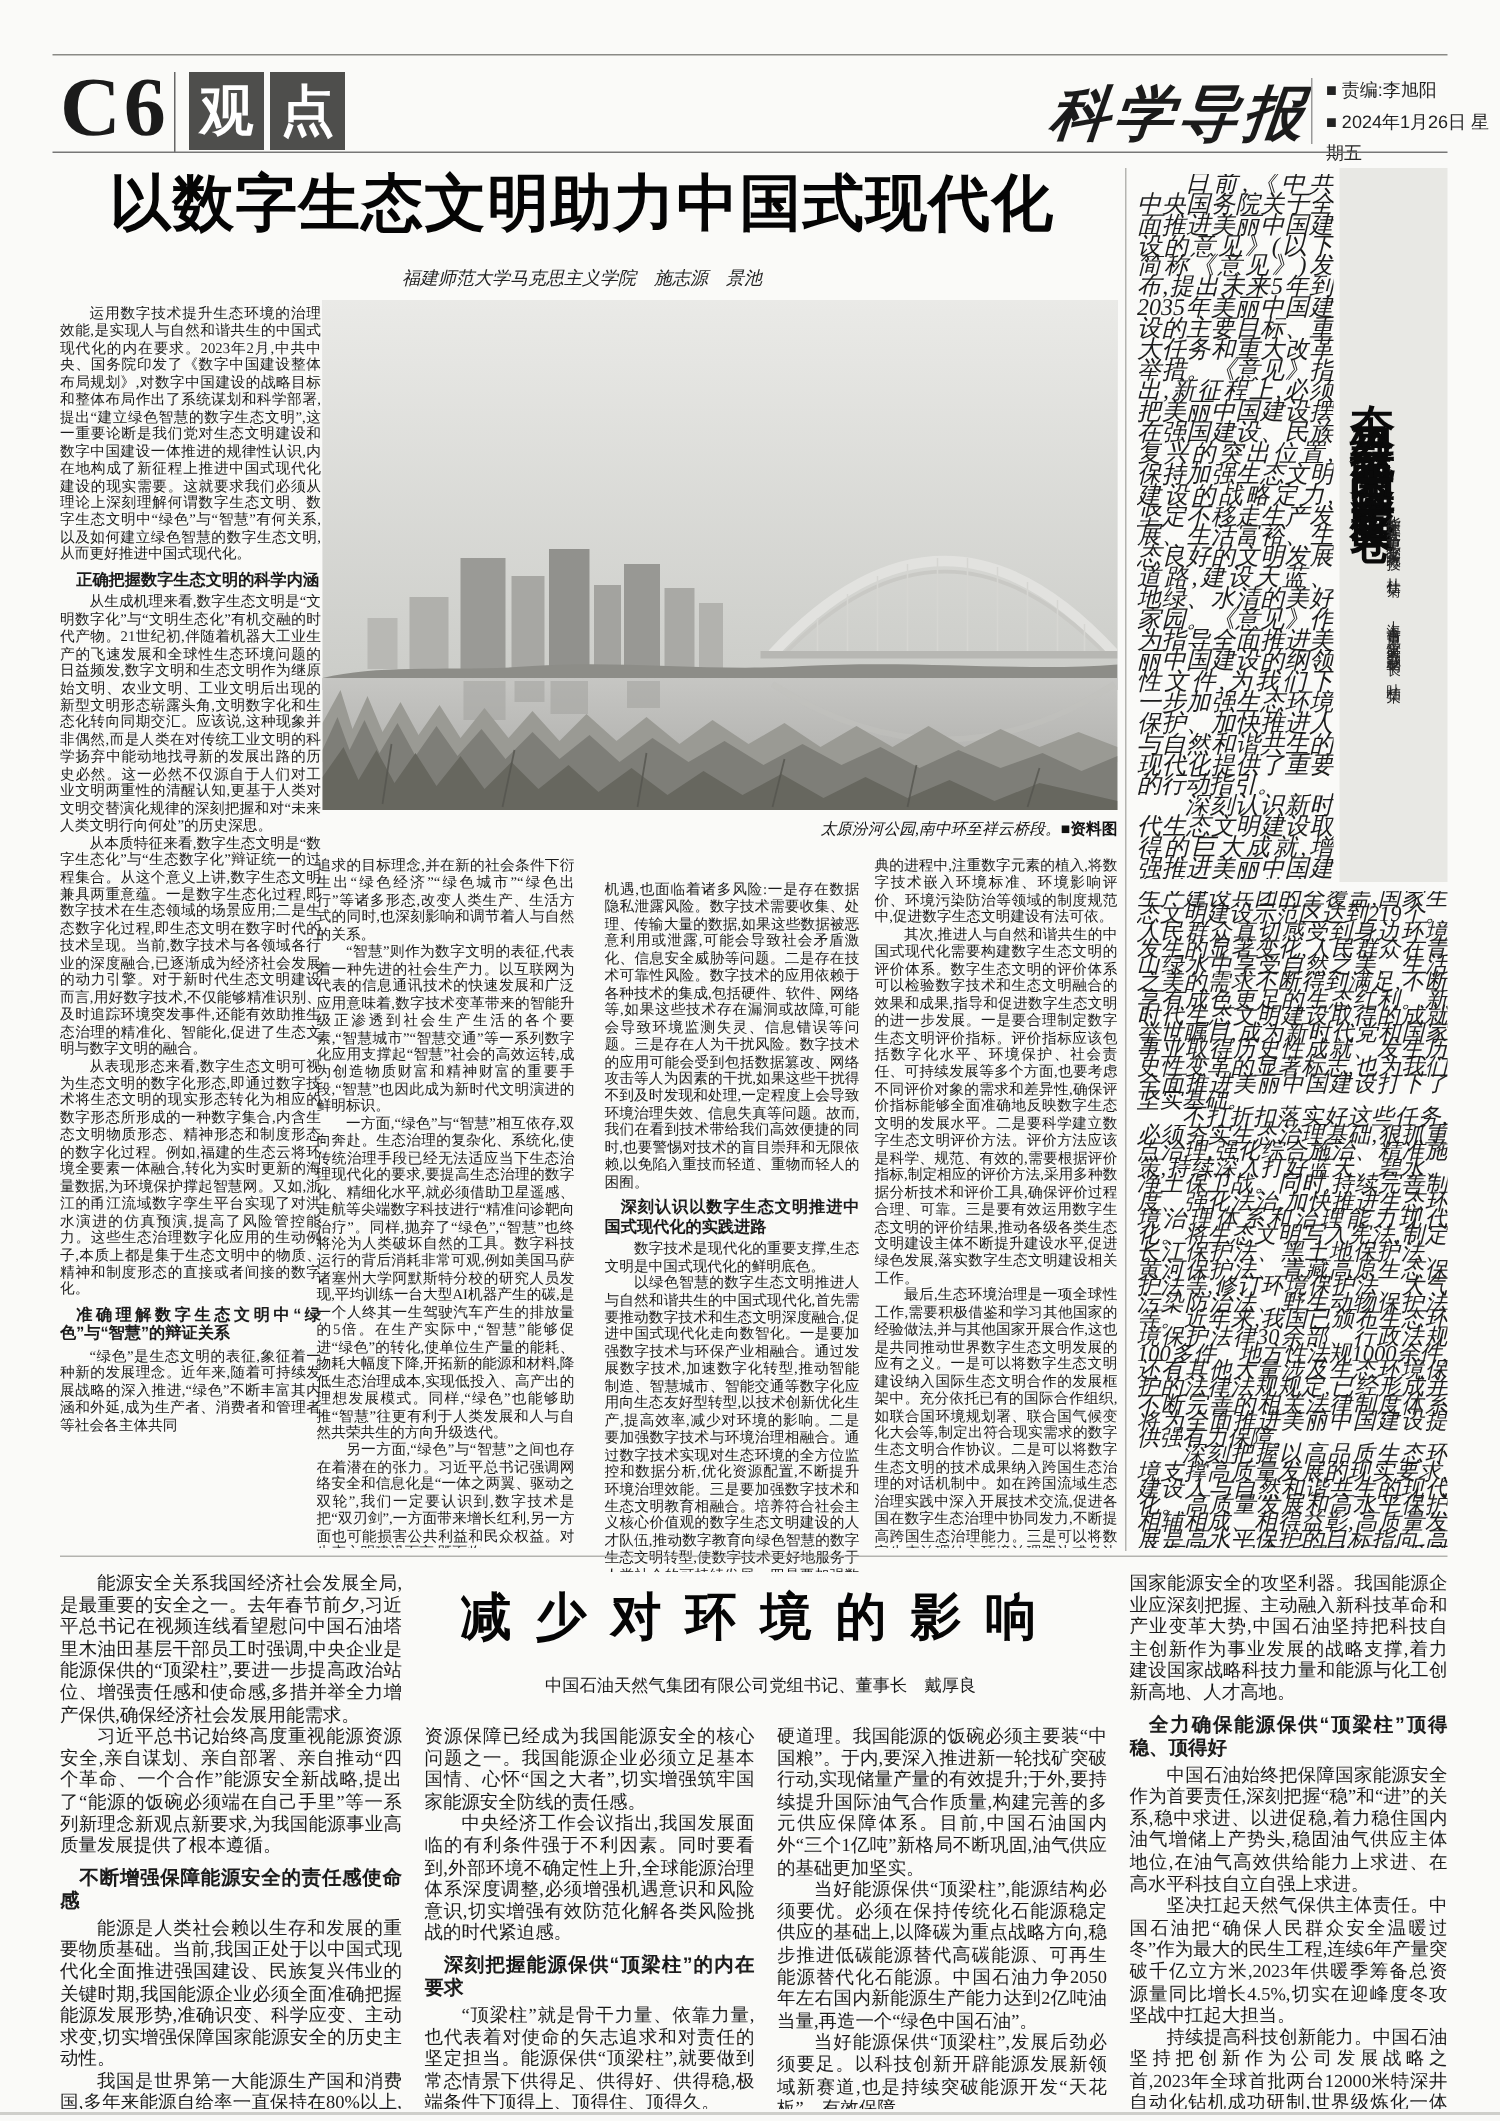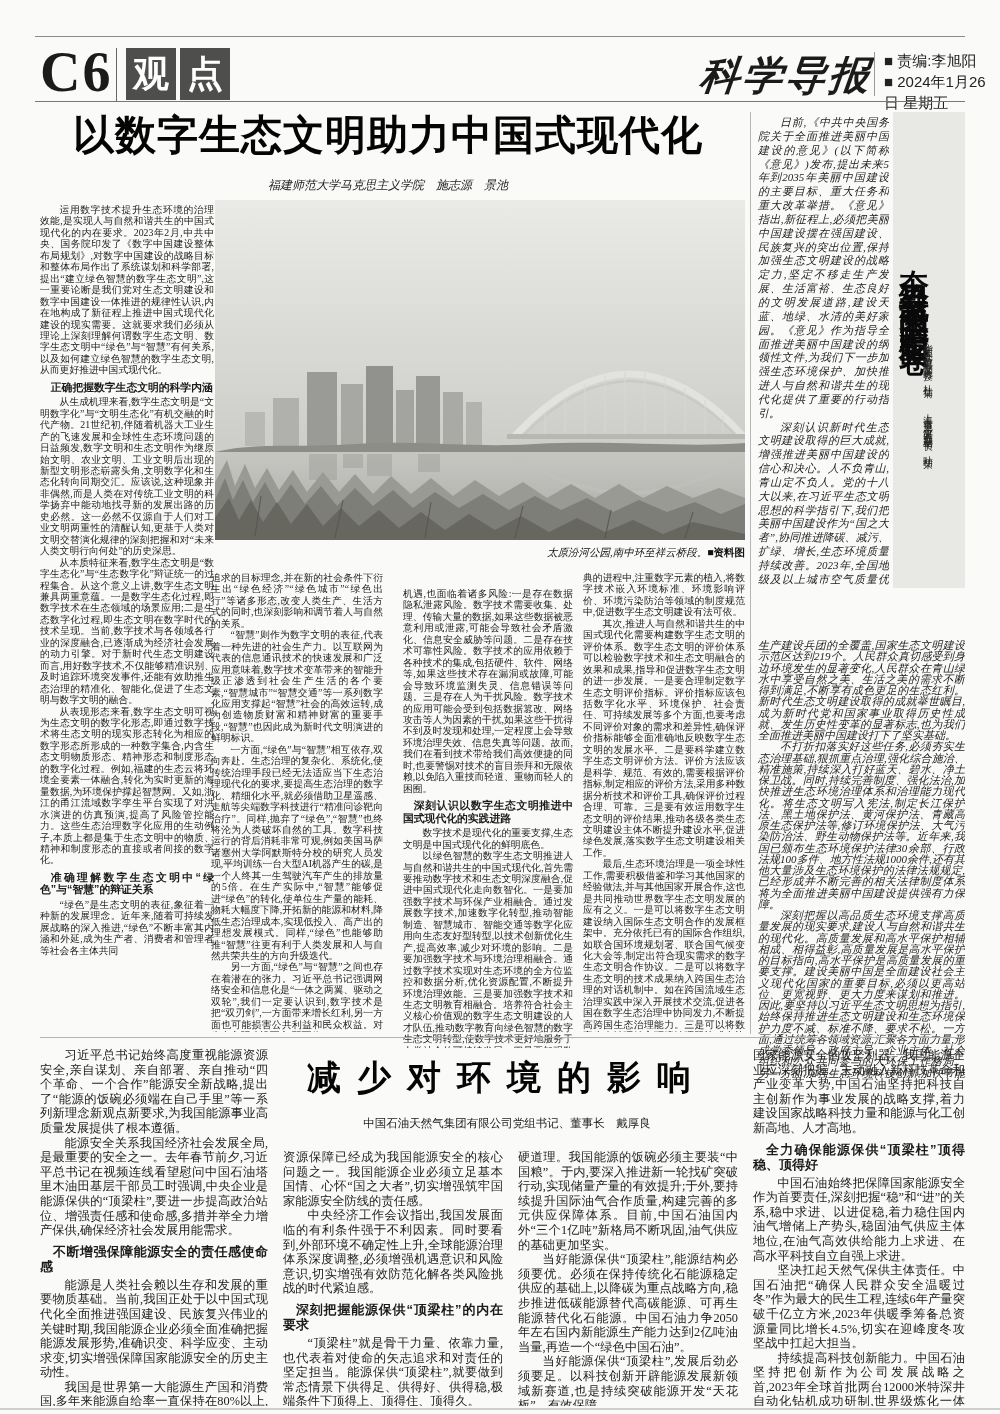--- a/index.html
+++ b/index.html
@@ -8,42 +8,42 @@
   .abs{position:absolute;}
   .rule-h{position:absolute;background:#8a8a86;height:1px;}
   .rule-v{position:absolute;background:#b5b5b1;width:1px;}
 
   
   .page-num{font-size:56px;font-weight:700;font-family:"Liberation Serif",serif;letter-spacing:2px;}
   .badge{width:50px;height:52px;background:#4e4e4c;color:#ffffff;display:flex;align-items:center;justify-content:center;
          font-family:"Liberation Sans","DejaVu Sans",sans-serif;font-size:36px;font-weight:700;}
   .masthead{font-size:40px;font-weight:900;font-style:italic;letter-spacing:3px;transform:skewX(-6deg);
             font-family:"Liberation Serif",serif;}
-  .pubinfo{font-size:15px;line-height:21px;font-family:"Liberation Sans",sans-serif;color:#222;}
+  .pubinfo{font-size:12px;line-height:21px;font-family:"Liberation Sans",sans-serif;color:#222;}
 
   
   .main-headline{width:720px;text-align:center;font-family:"Liberation Sans","DejaVu Sans",sans-serif;
                  font-size:41px;font-weight:900;letter-spacing:1px;color:#050505;}
   .byline{width:720px;text-align:center;font-size:12px;font-style:italic;color:#222;}
 
   .bodycol{overflow:hidden;font-size:9.8px;line-height:11.45px;text-align:justify;}
   .bodycol p.para{margin:0;text-indent:2em;}
   .bodycol p.pcont{margin:0;text-indent:0;}
   .bodycol h3.sub{margin:5px 0 3px;font-size:10.8px;line-height:12.5px;font-weight:700;text-indent:1em;
                   font-family:"Liberation Sans","DejaVu Sans",sans-serif;}
 
   .photo{background:#d8d8d5;}
   .photo svg{display:block;width:100%;height:100%;}
   .caption{width:530px;text-align:right;font-size:10.5px;font-style:italic;color:#111;}
   .caption .credit{font-weight:700;font-style:normal;}
 
   
   .kai{font-style:italic;}
-  .side-top{font-size:11px;line-height:13.85px;}
-  .side-bottom{font-size:11px;line-height:11.25px;margin-top:46px;}
+  .side-top{font-size:16px;line-height:13.85px;}
+  .side-bottom{font-size:15px;line-height:11.25px;}
   .vtitle-box{background:#e8e8e4;}
   .vtitle-inner{height:100%;display:flex;justify-content:center;writing-mode:vertical-rl;padding:10px 0;box-sizing:border-box;}
   .vtitle{font-size:30px;font-weight:900;letter-spacing:7px;font-family:"Liberation Serif",serif;color:#0a0a0a;}
   .vbyline{font-size:9.5px;letter-spacing:2px;margin-top:6px;color:#222;
            font-family:"Liberation Sans",sans-serif;}
 
   
   .bottom-headline{width:452px;text-align:center;font-size:34px;font-weight:900;letter-spacing:16px;
                    font-family:"Liberation Serif",serif;color:#050505;}
   .bottom-byline{width:452px;text-align:center;font-size:11.5px;margin-top:12px;}
@@ -193,22 +193,22 @@
       <p class="para">深刻把握以高品质生态环境支撑高质量发展的现实要求,建设人与自然和谐共生的现代化。高质量发展和高水平保护相辅相成、相得益彰,高质量发展是高水平保护的目标指向,高水平保护是高质量发展的重要支撑。建设美丽中国是全面建设社会主义现代化国家的重要目标,必须以更高站位、更宽视野、更大力度来谋划和推进。因此,要坚持以习近平生态文明思想为指引,始终保持推进生态文明建设和生态环境保护力度不减、标准不降、要求不松。一方面,通过统筹各领域资源,汇聚各方面力量,形成党委领导、政府主导、企业主体、社会组织和公众共同参与的大环保工作格局。另一方面,加强生态环境科技创新,加快节能降碳先进技术研发,深化人工智能等数字技术在绿色发展中的应用。坚持把绿色低碳发展作为解决生态环境问题的治本之策,加快形成绿色生产方式和生活方式,厚植高质量发展的绿色底色。</p>
       <p class="para">美丽中国建设离不开每个人的努力。我们要自觉践行绿色低碳的生活方式,从点滴做起、从身边小事做起,动员全社会以实际行动减少能源资源消耗和污染排放,汇聚起建设美丽中国的强大合力,奋力绘就新时代美丽中国的精彩画卷。</p>
     </div>
 
   <div class="rule-h" style="left:40px;top:1037px;width:925px;background:#b3b3af;"></div>
 
   <div class="abs bottom-headline" style="left:281px;top:1055px;">减少对环境的影响</div>
   <div class="abs bottom-byline" style="left:281px;top:1104px;">中国石油天然气集团有限公司党组书记、董事长　戴厚良</div>
 
   <div class="abs bcol" style="left:40px;top:1048px;width:228px;height:358px;">
+      <p class="para">能源安全关系我国经济社会发展全局,是最重要的安全之一。去年春节前夕,习近平总书记在视频连线看望慰问中国石油塔里木油田基层干部员工时强调,中央企业是能源保供的“顶梁柱”,要进一步提高政治站位、增强责任感和使命感,多措并举全力增产保供,确保经济社会发展用能需求。</p>
       <p class="para">习近平总书记始终高度重视能源资源安全,亲自谋划、亲自部署、亲自推动“四个革命、一个合作”能源安全新战略,提出了“能源的饭碗必须端在自己手里”等一系列新理念新观点新要求,为我国能源事业高质量发展提供了根本遵循。</p>
-      <p class="para">能源安全关系我国经济社会发展全局,是最重要的安全之一。去年春节前夕,习近平总书记在视频连线看望慰问中国石油塔里木油田基层干部员工时强调,中央企业是能源保供的“顶梁柱”,要进一步提高政治站位、增强责任感和使命感,多措并举全力增产保供,确保经济社会发展用能需求。</p>
       <h3 class="sub">不断增强保障能源安全的责任感使命感</h3>
       <p class="para">能源是人类社会赖以生存和发展的重要物质基础。当前,我国正处于以中国式现代化全面推进强国建设、民族复兴伟业的关键时期,我国能源企业必须全面准确把握能源发展形势,准确识变、科学应变、主动求变,切实增强保障国家能源安全的历史主动性。</p>
       <p class="para">我国是世界第一大能源生产国和消费国,多年来能源自给率一直保持在80%以上,但人均能源资源拥有量相对较低,油气</p>
     </div>
   <div class="abs bcol" style="left:283px;top:1150px;width:220px;height:256px;">
       <p class="pcont">资源保障已经成为我国能源安全的核心问题之一。我国能源企业必须立足基本国情、心怀“国之大者”,切实增强筑牢国家能源安全防线的责任感。</p>
       <p class="para">中央经济工作会议指出,我国发展面临的有利条件强于不利因素。同时要看到,外部环境不确定性上升,全球能源治理体系深度调整,必须增强机遇意识和风险意识,切实增强有效防范化解各类风险挑战的时代紧迫感。</p>
       <h3 class="sub">深刻把握能源保供“顶梁柱”的内在要求</h3>
       <p class="para">“顶梁柱”就是骨干力量、依靠力量,也代表着对使命的矢志追求和对责任的坚定担当。能源保供“顶梁柱”,就要做到常态情景下供得足、供得好、供得稳,极端条件下顶得上、顶得住、顶得久。</p>
     </div>

